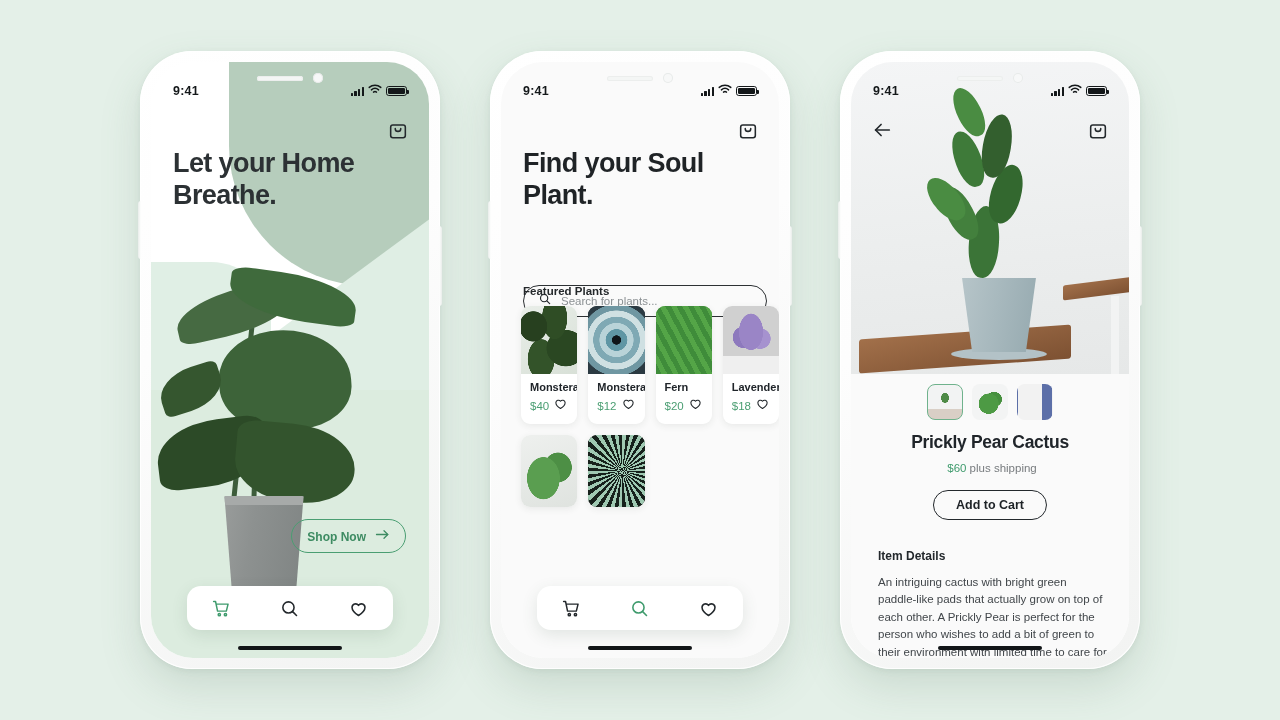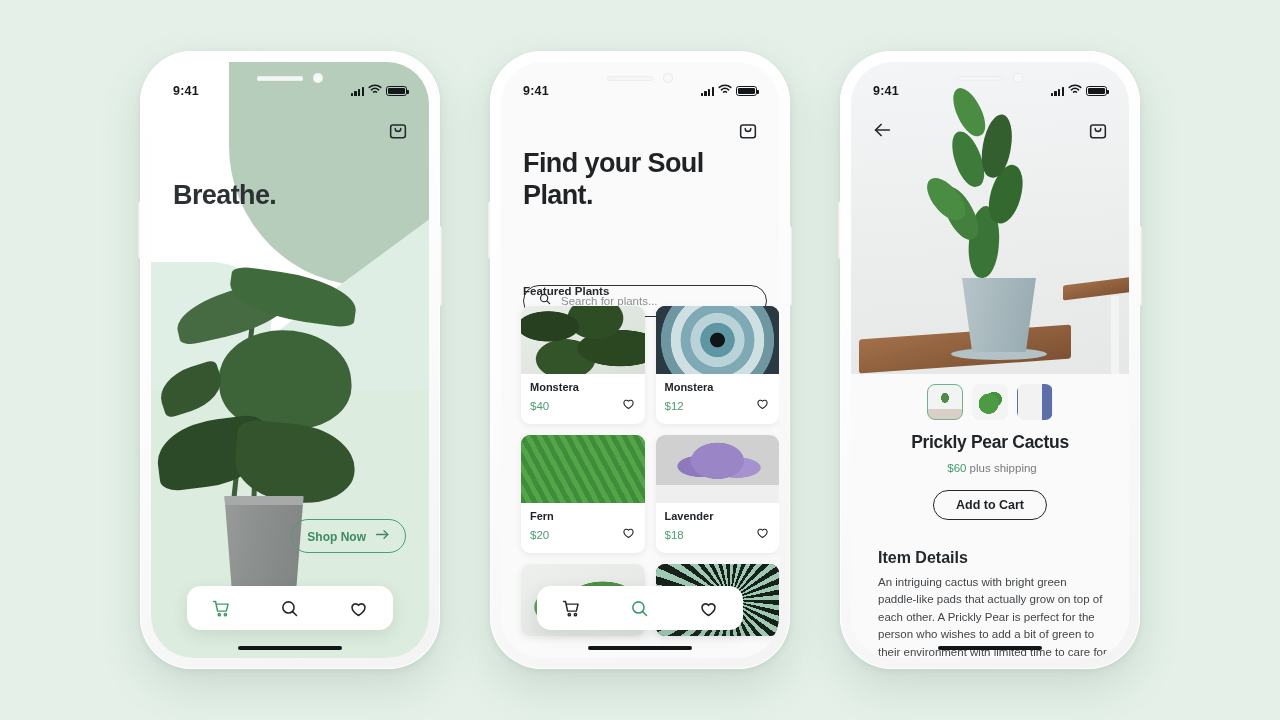--- a/index.html
+++ b/index.html
@@ -215,21 +215,21 @@
     margin-top: 48px;
   }
   .searchbar .ph { font-size: 11.5px; color: #8b9093; }
   .section-label {
     position:absolute; left:22px; top: 223px;
     font-size: 11.5px; font-weight: bold; color:#24282b;
   }
   .grid {
     position:absolute; left: 20px; top: 244px;
     width: 258px;
-    display:grid; grid-template-columns: 1fr 1fr; gap: 11px;
+    display:grid; grid-template-columns: 1fr 1fr 1fr 1fr; gap: 11px;
   }
   .card {
     background:#fff; border-radius: 9px; overflow:hidden;
     box-shadow: 0 2px 7px rgba(50,70,55,0.09);
   }
   .card-img { height: 68px; width: 100%; position:relative; overflow:hidden; }
   .card-body { padding: 7px 9px 9px 9px; }
   .card-name { font-size: 11px; font-weight:bold; color:#20252a; }
   .card-row { display:flex; align-items:center; justify-content:space-between; margin-top: 3px; }
   .card-price { font-size: 11.5px; color:#4a9e72; font-weight:500; }
@@ -323,21 +323,21 @@
   .detail-price b { color:#3f9b6d; font-weight:500; }
   .atc {
     position:absolute; left:50%; transform:translateX(-50%); top: 428px;
     padding: 7px 22px;
     border: 1.5px solid #23282c; border-radius: 18px;
     font-size: 12.5px; font-weight:bold; color:#1d2226;
     background:transparent; cursor:pointer;
   }
   .item-details-h {
     position:absolute; left: 27px; top: 487px;
-    font-size: 16px; font-weight:bold; color:#23282c;
+    font-size: 12px; font-weight:bold; color:#23282c;
   }
   .item-details-p {
     position:absolute; left: 27px; right: 22px; top: 512px;
     font-size: 11.5px; line-height: 1.52; color:#41464a;
   }
 </style>
 </head>
 <body>
 
 <div class="stage">
@@ -359,21 +359,21 @@
         <div class="leaf" style="left:18px;bottom:272px;width:120px;height:44px;transform:rotate(-13deg);border-radius:62% 16% 62% 16%;background:#466a42;"></div>
         <div class="leaf" style="left:72px;bottom:286px;width:128px;height:46px;transform:rotate(8deg);border-radius:16% 62% 16% 62%;background:#3f6a3c;"></div>
         <div class="leaf" style="left:62px;bottom:176px;width:132px;height:100px;transform:rotate(-4deg);border-radius:50% 58% 44% 50%;background:#3d6339;"></div>
         <div class="leaf" style="left:2px;bottom:196px;width:64px;height:42px;transform:rotate(-18deg);border-radius:60% 14% 60% 14%;background:#35562f;"></div>
         <div class="leaf" style="left:0px;bottom:120px;width:110px;height:66px;transform:rotate(-7deg);border-radius:58% 18% 58% 18%;background:#2c4a27;"></div>
         <div class="leaf" style="left:78px;bottom:104px;width:120px;height:78px;transform:rotate(5deg);border-radius:16% 54% 44% 50%;background:#33542d;"></div>
         <div class="pot"></div>
       </div>
 
       <h1 class="hero-title">
-        <br>
+        <span>Let your Home</span><br>
         <span>Breathe.</span>
       </h1>
 
       <div class="bag-btn">
         <svg width="22" height="22" viewBox="0 0 24 24" fill="none" stroke="#23282c" stroke-width="1.7" stroke-linecap="round" stroke-linejoin="round">
           <rect x="4" y="6.5" width="16" height="14" rx="2.4"></rect>
           <path d="M9 10.5a3 3 0 0 0 6 0"></path>
         </svg>
       </div>
 

